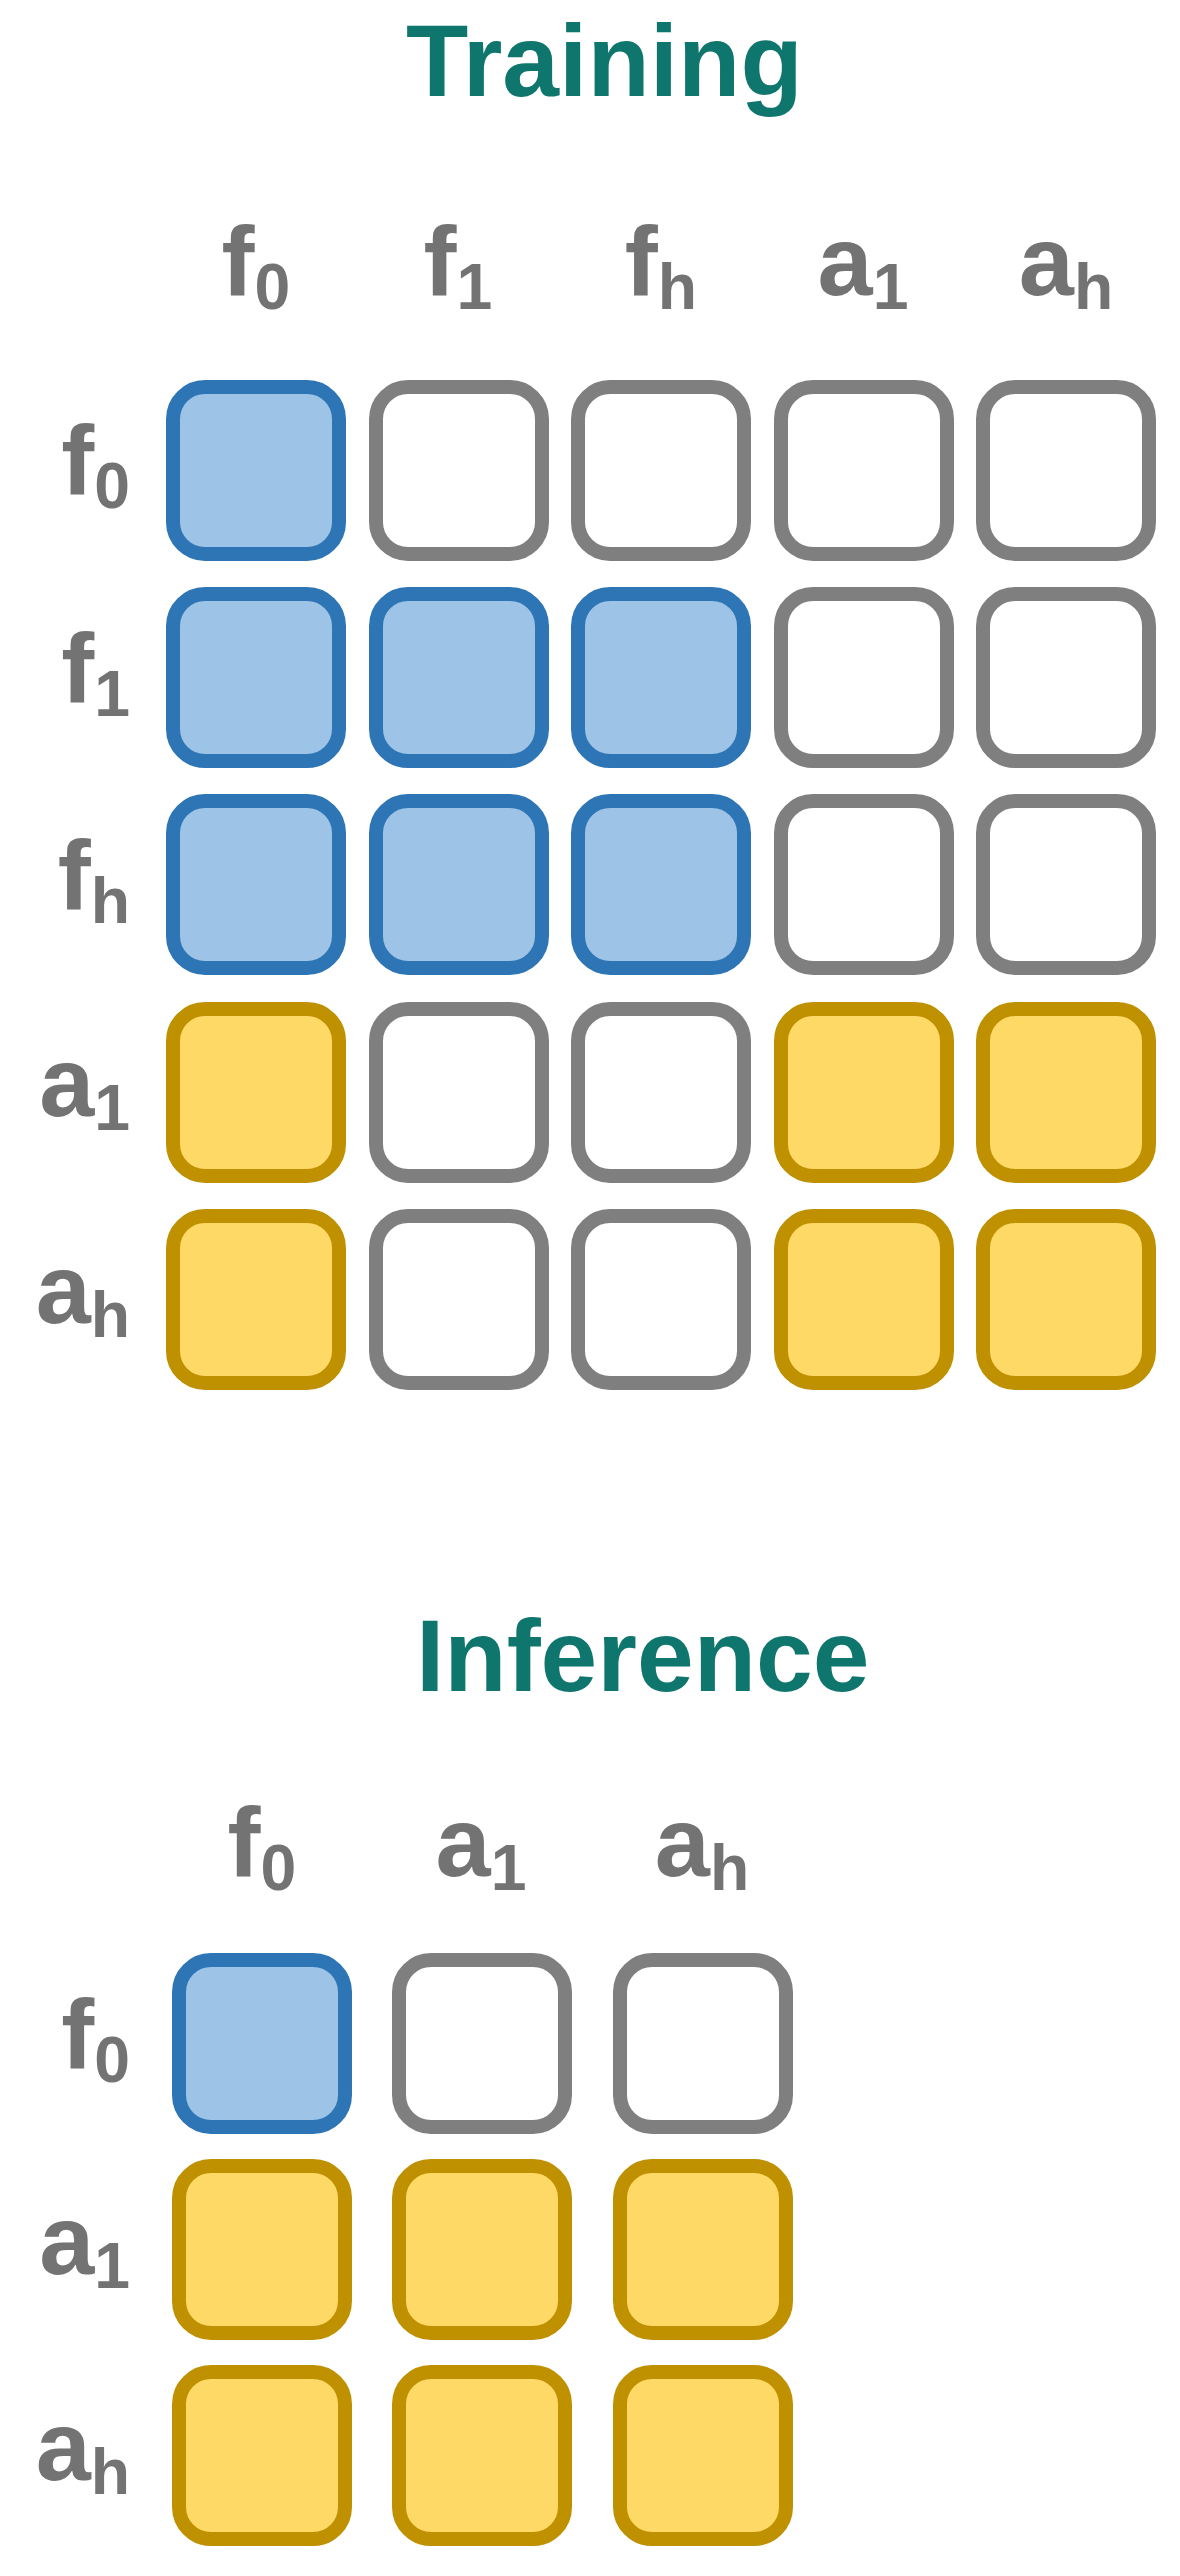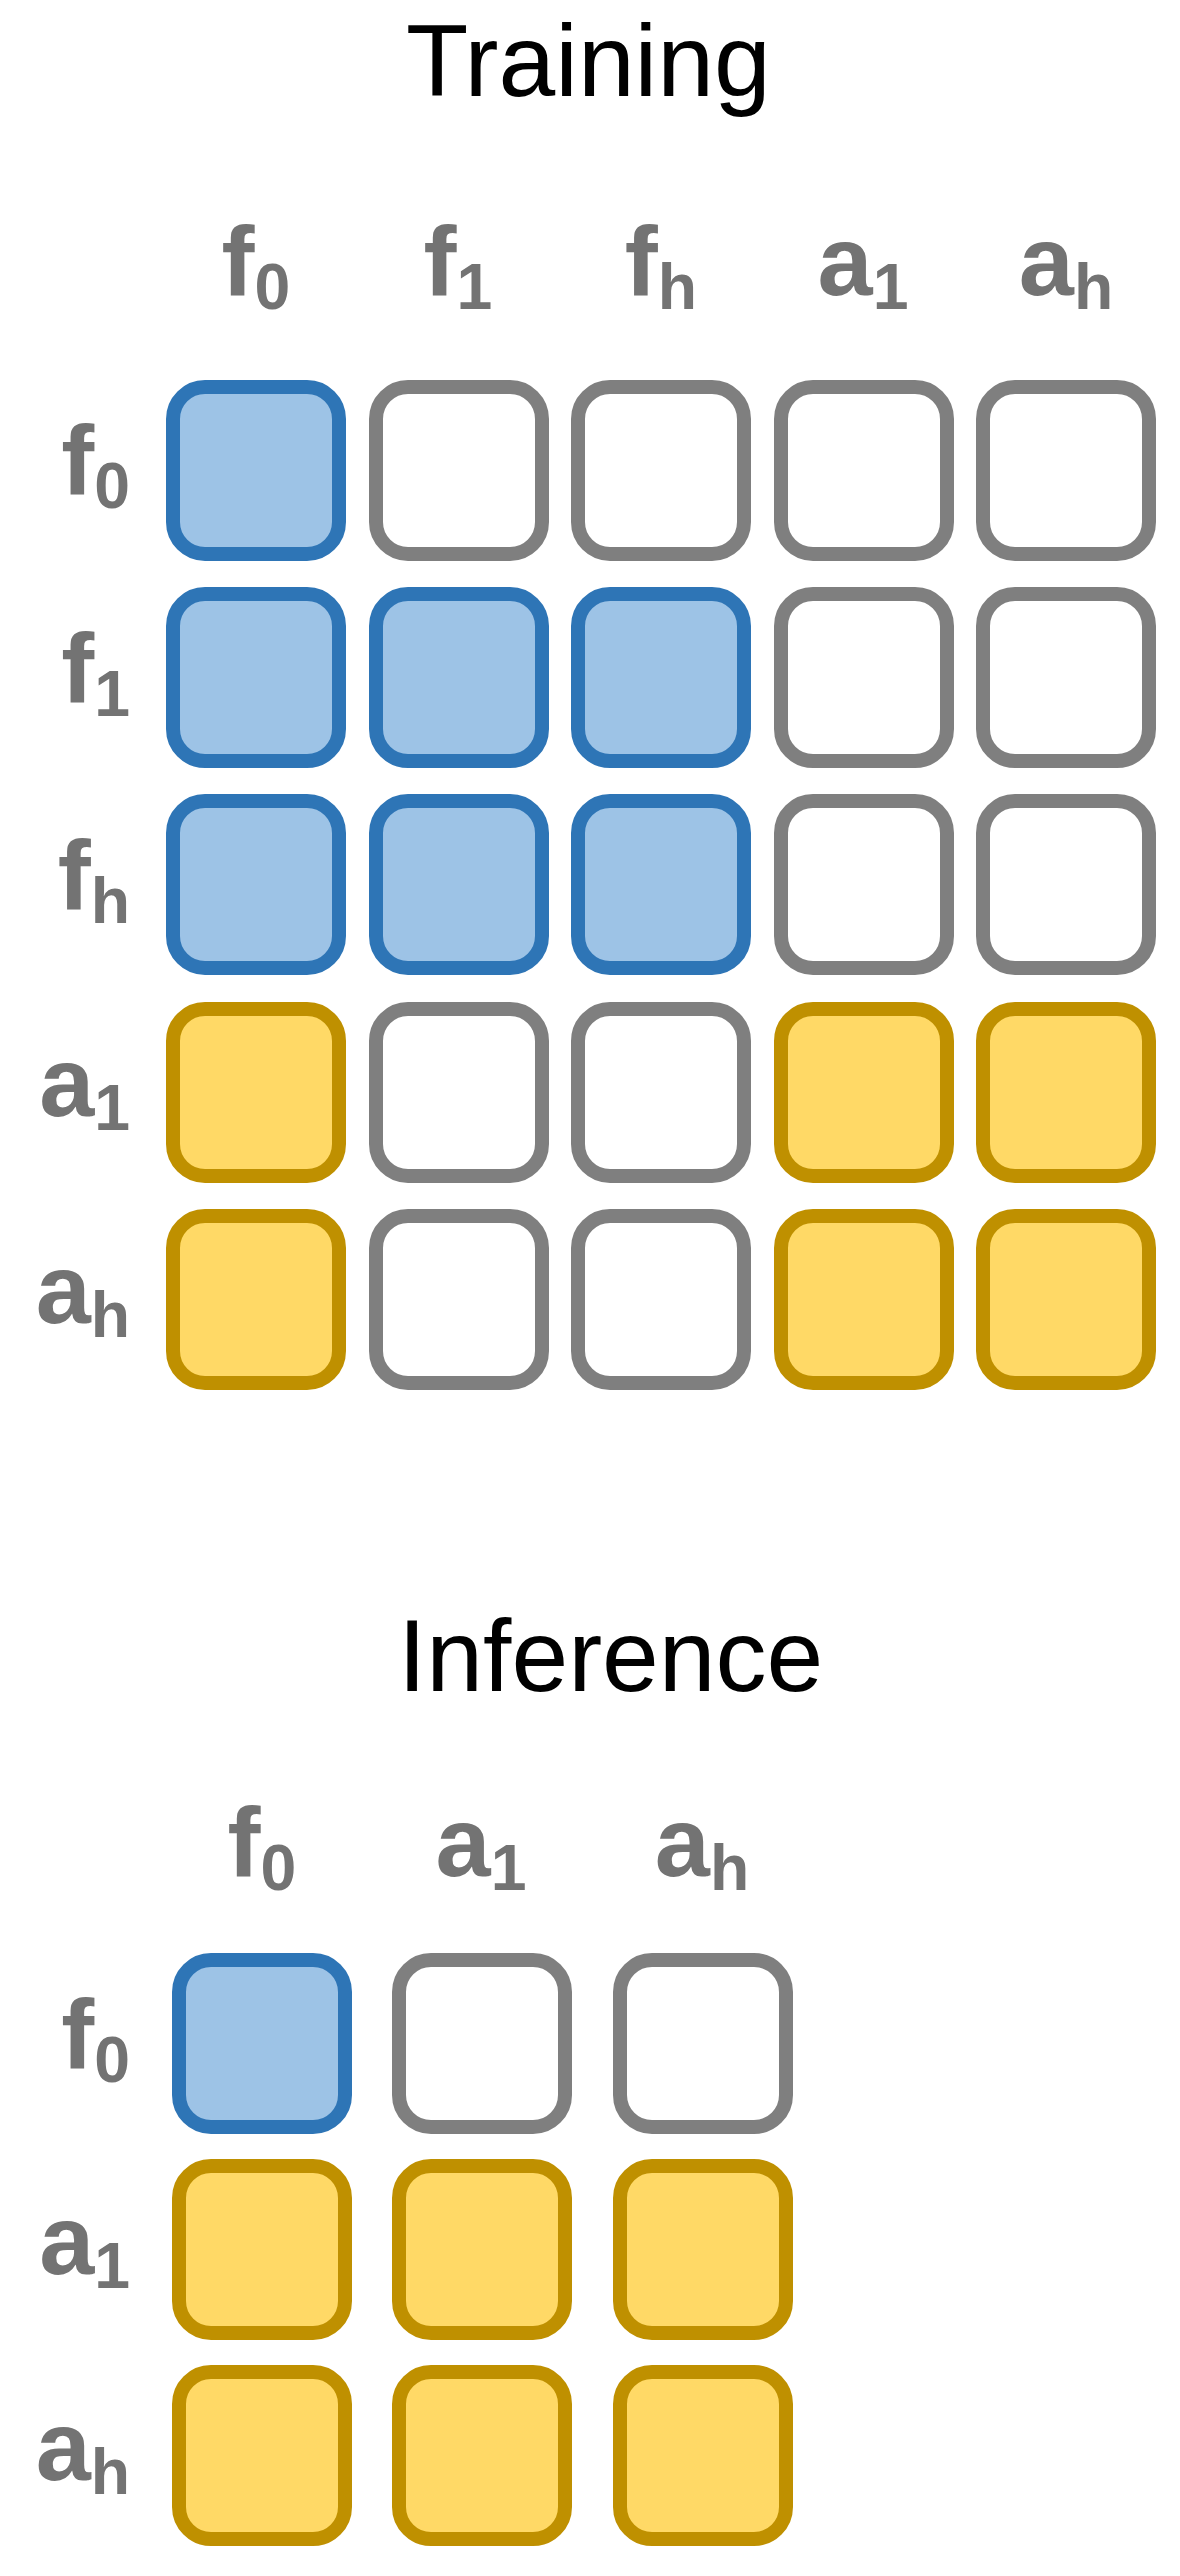--- a/index.html
+++ b/index.html
@@ -11,23 +11,23 @@
     position: relative;
     width: 1180px;
     height: 2576px;
     background: #ffffff;
     font-family: "Liberation Sans", sans-serif;
     overflow: hidden;
   }
   .title {
     position: absolute;
     font-size: 102px;
-    font-weight: normal;
+    font-weight: bold;
     line-height: 1;
-    color: #000000;
+    color: #0f766e;
     white-space: nowrap;
   }
   .lbl {
     font-size: 99px;
     font-weight: bold;
     line-height: 1;
     color: #737373;
     white-space: nowrap;
   }
   .col-label {
@@ -110,21 +110,21 @@
       <div class="cell cell--masked" style="left: 405px; top: 622px;"></div>
       <div class="cell cell--action" style="left: 608px; top: 622px;"></div>
       <div class="cell cell--action" style="left: 810px; top: 622px;"></div>
       <div class="cell cell--action" style="left: 0px; top: 829px;"></div>
       <div class="cell cell--masked" style="left: 203px; top: 829px;"></div>
       <div class="cell cell--masked" style="left: 405px; top: 829px;"></div>
       <div class="cell cell--action" style="left: 608px; top: 829px;"></div>
       <div class="cell cell--action" style="left: 810px; top: 829px;"></div>
     </div>
 
-  <div class="title" style="left:398px; top:1605px;">Inference</div>
+  <div class="title" style="left:416px; top:1605px;">Inference</div>
 
   <div class="lbl col-label" style="left:262px; top:1792px;"><span>f</span><sub>0</sub></div>
   <div class="lbl col-label" style="left:481px; top:1792px;"><span>a</span><sub>1</sub></div>
   <div class="lbl col-label" style="left:702px; top:1792px;"><span>a</span><sub>h</sub></div>
 
   <div class="lbl row-label" style="top:1984px;"><span>f</span><sub>0</sub></div>
   <div class="lbl row-label" style="top:2190px;"><span>a</span><sub>1</sub></div>
   <div class="lbl row-label" style="top:2396px;"><span>a</span><sub>h</sub></div>
 
   <div class="grid" id="inference-grid" style="left:172px; top:1953px; width:621px; height:593px;">

